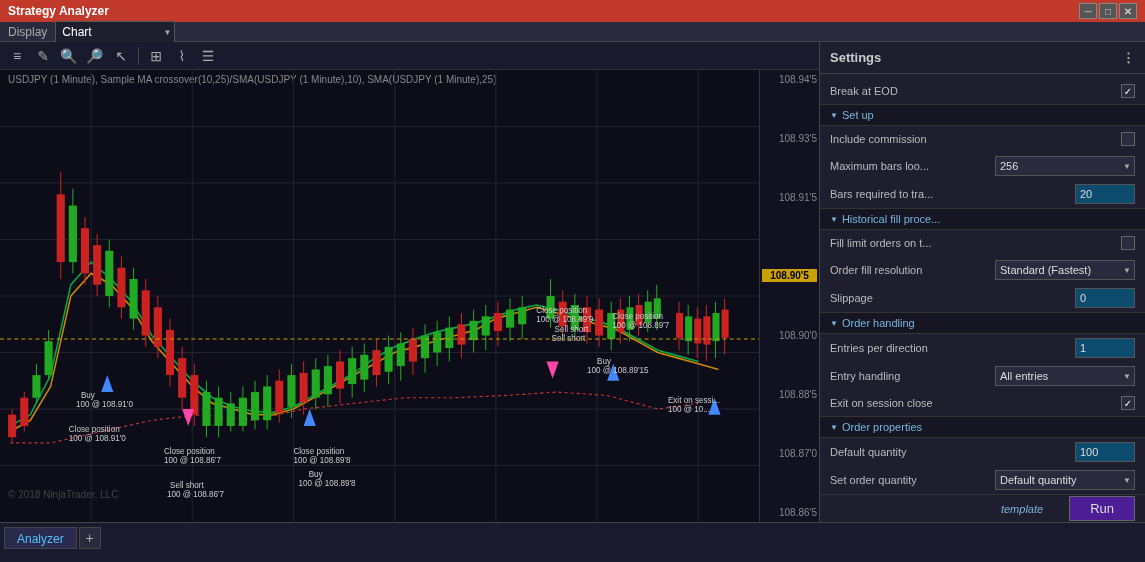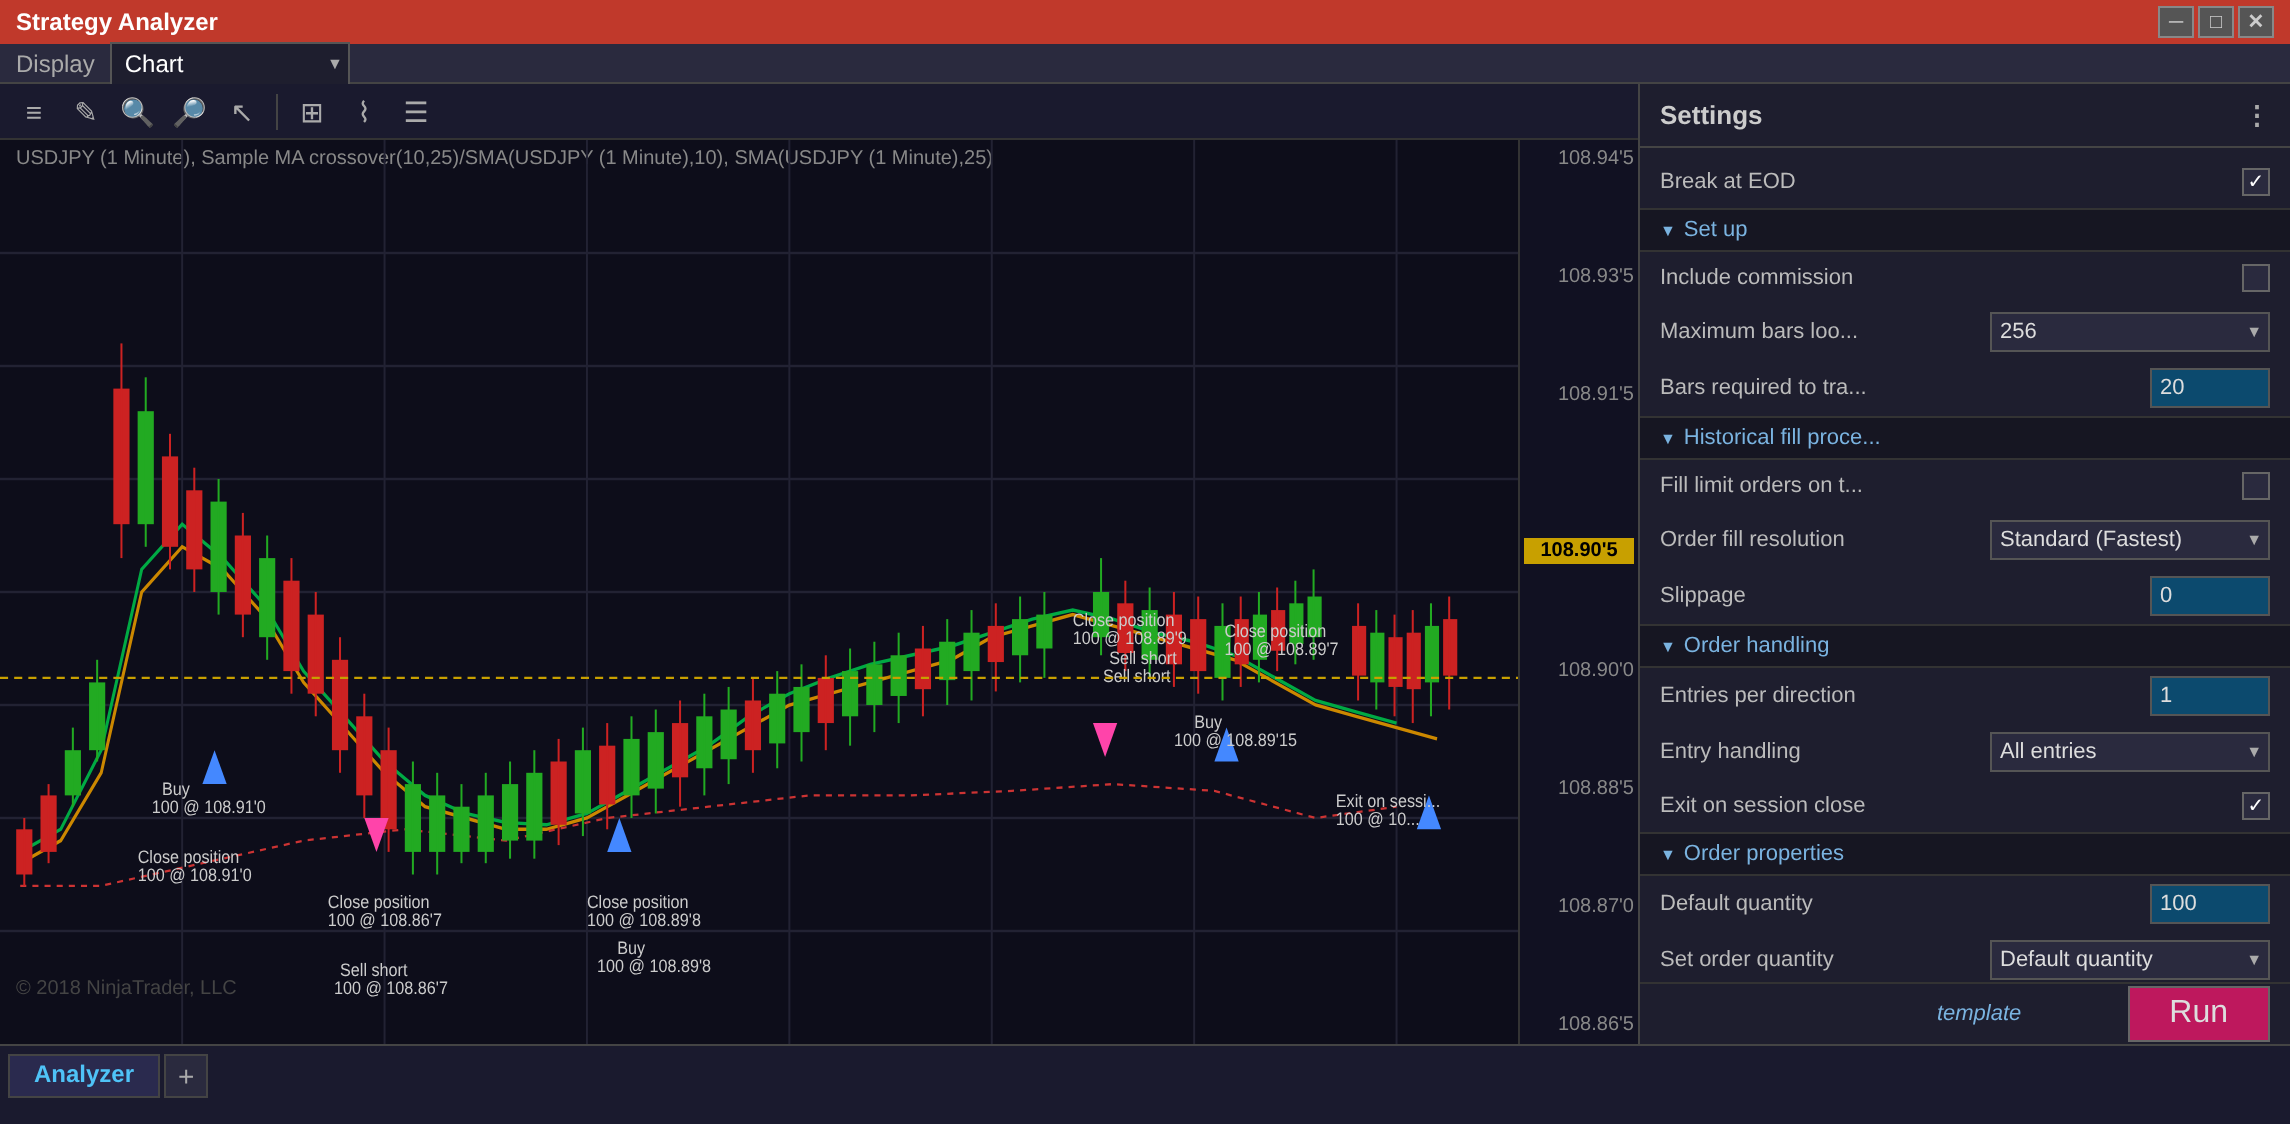--- a/index.html
+++ b/index.html
@@ -231,47 +231,46 @@
     .settings-footer {
       padding: 1px 10px;
       display: flex;
       justify-content: flex-end;
       align-items: center;
       border-top: 1px solid #333;
       gap: 26px;
     }
     .template-link { color: #7ab3e0; font-size: 11px; font-style: italic; cursor: pointer; }
     .run-btn {
-      background: #be185d;
+      background: #4c1d95;
       border: 1px solid #666;
       color: #ddd;
       padding: 4px 20px;
-      font-size: 16px;
-      cursor: pointer;
-      margin-left: 27px;
+      font-size: 13px;
+      cursor: pointer;
     }
 
     
     .bottom-tabs {
       height: 30px;
       background: #1a1a2e;
       border-top: 1px solid #444;
       display: flex;
       align-items: center;
       padding: 0 4px;
       gap: 2px;
     }
     .tab-item {
       padding: 4px 12px;
       color: #4fc3f7;
       font-size: 12px;
       border: 1px solid #444;
       cursor: pointer;
       height: 22px;
-      display: flex; align-items: flex-end; font-weight: bold;
+      display: flex; align-items: flex-start;
     }
     .tab-item.active { background: #2a2a4e; }
     .tab-add {
       width: 22px; height: 22px;
       background: #2a2a3e;
       border: 1px solid #444;
       color: #aaa;
       display: flex; align-items: center; justify-content: center;
       cursor: pointer;
       font-size: 14px;

